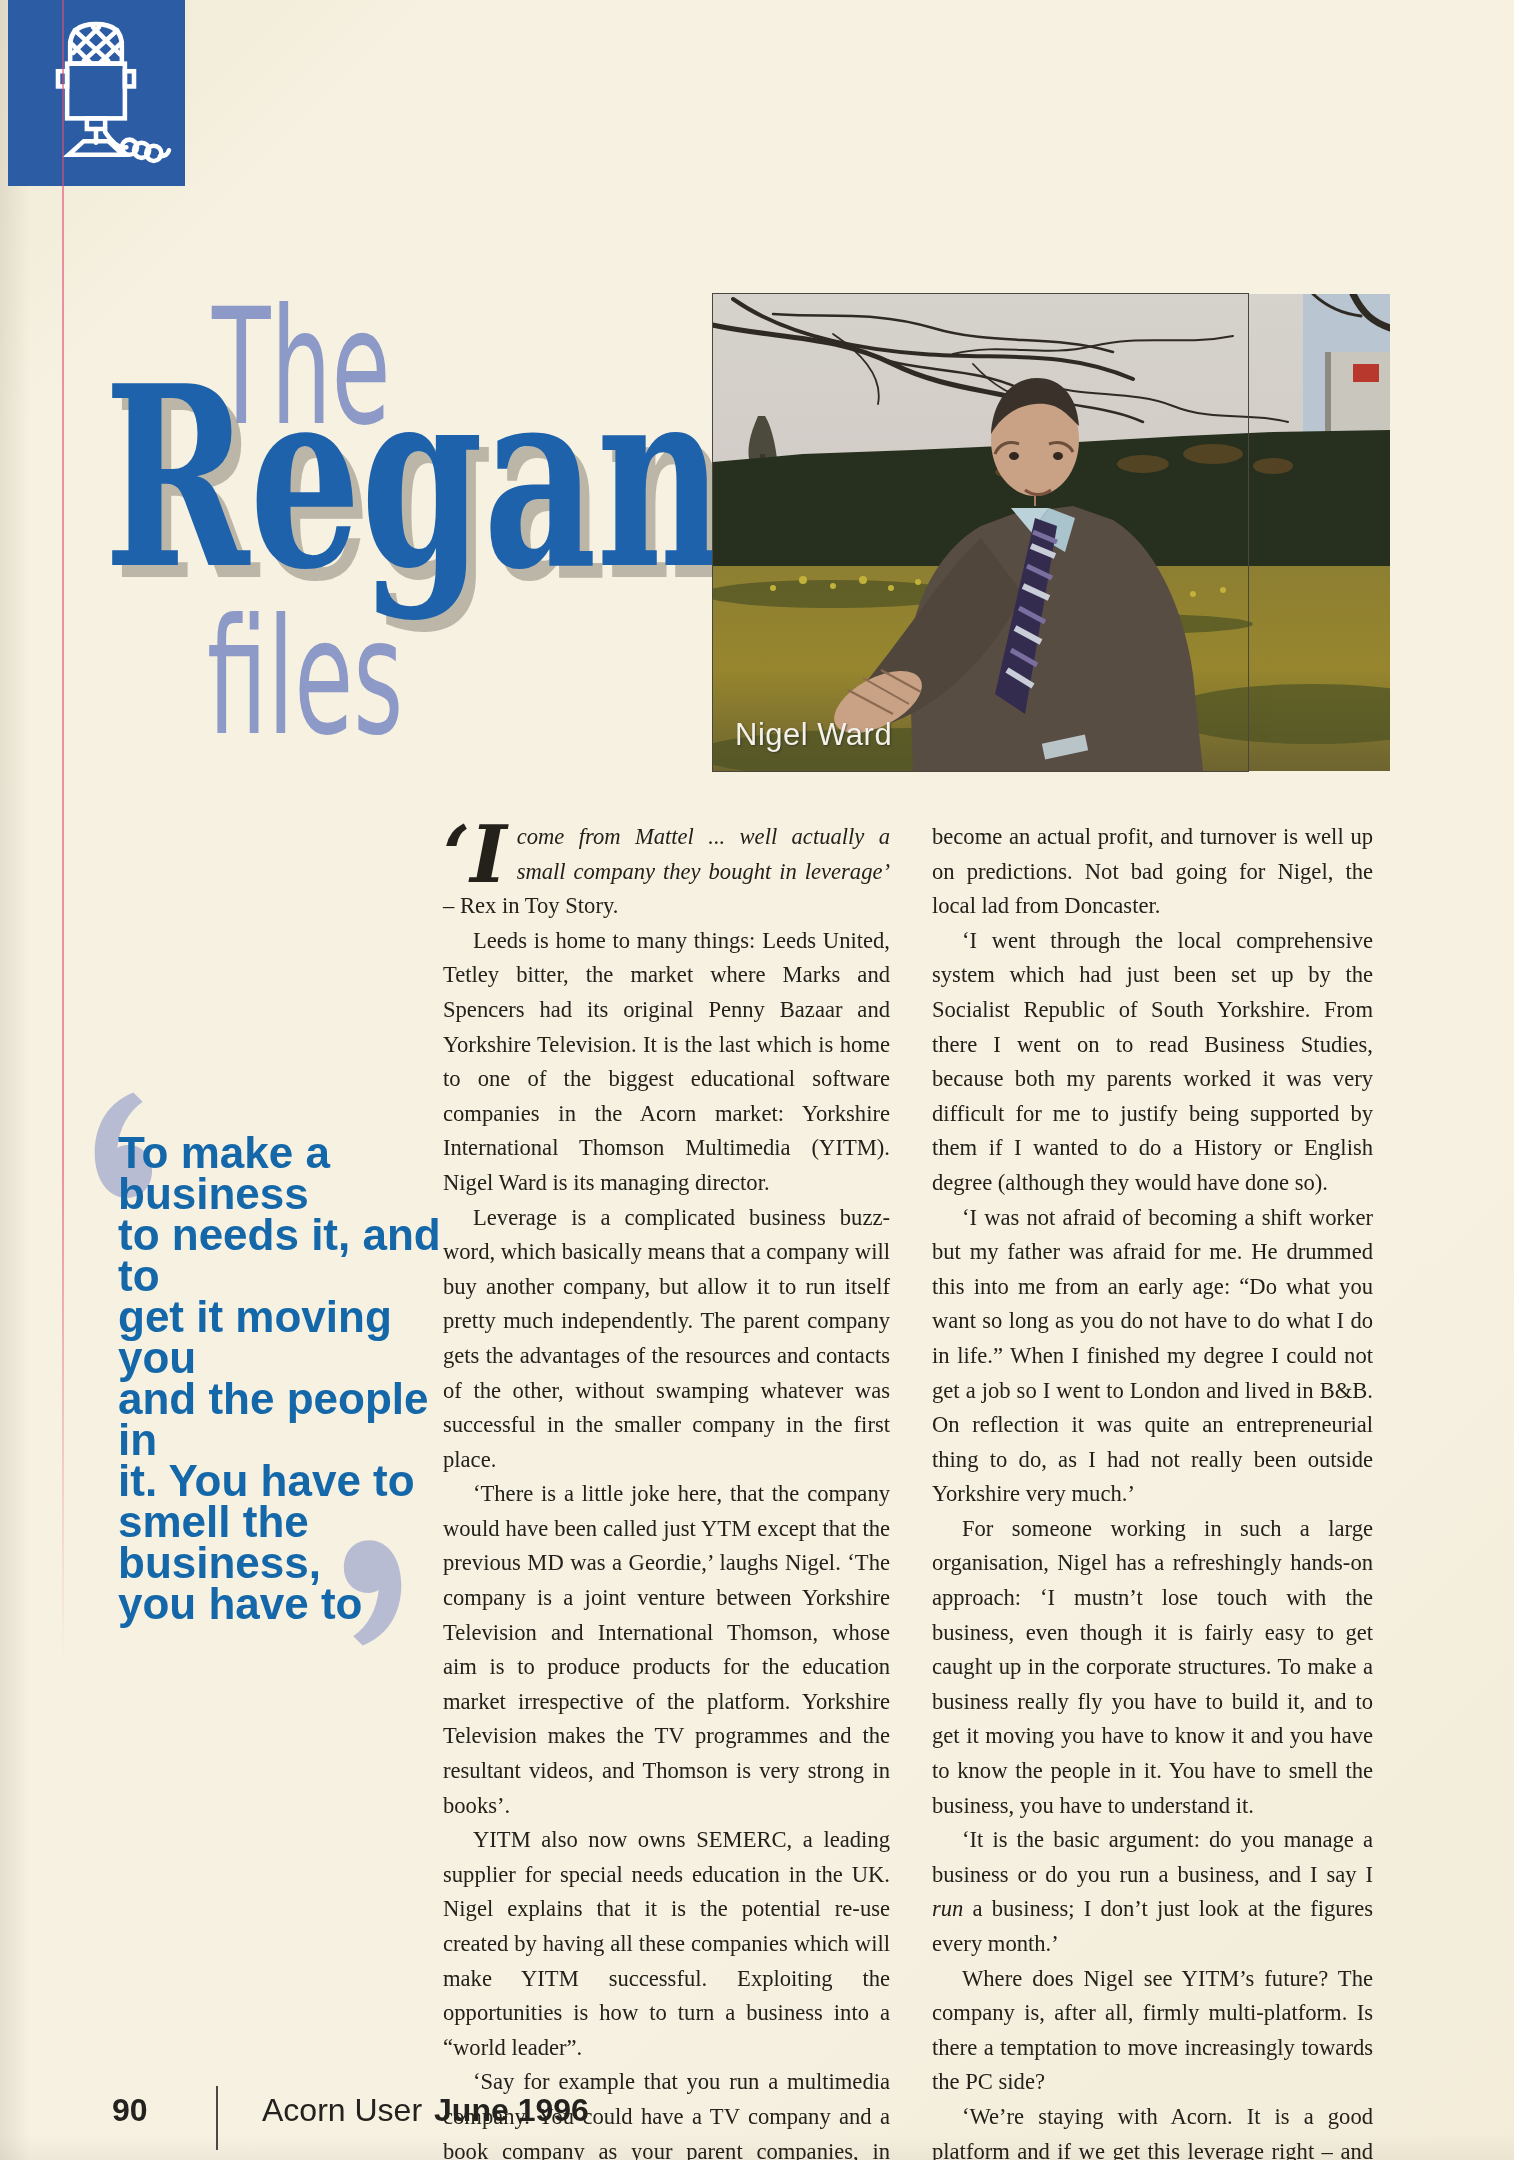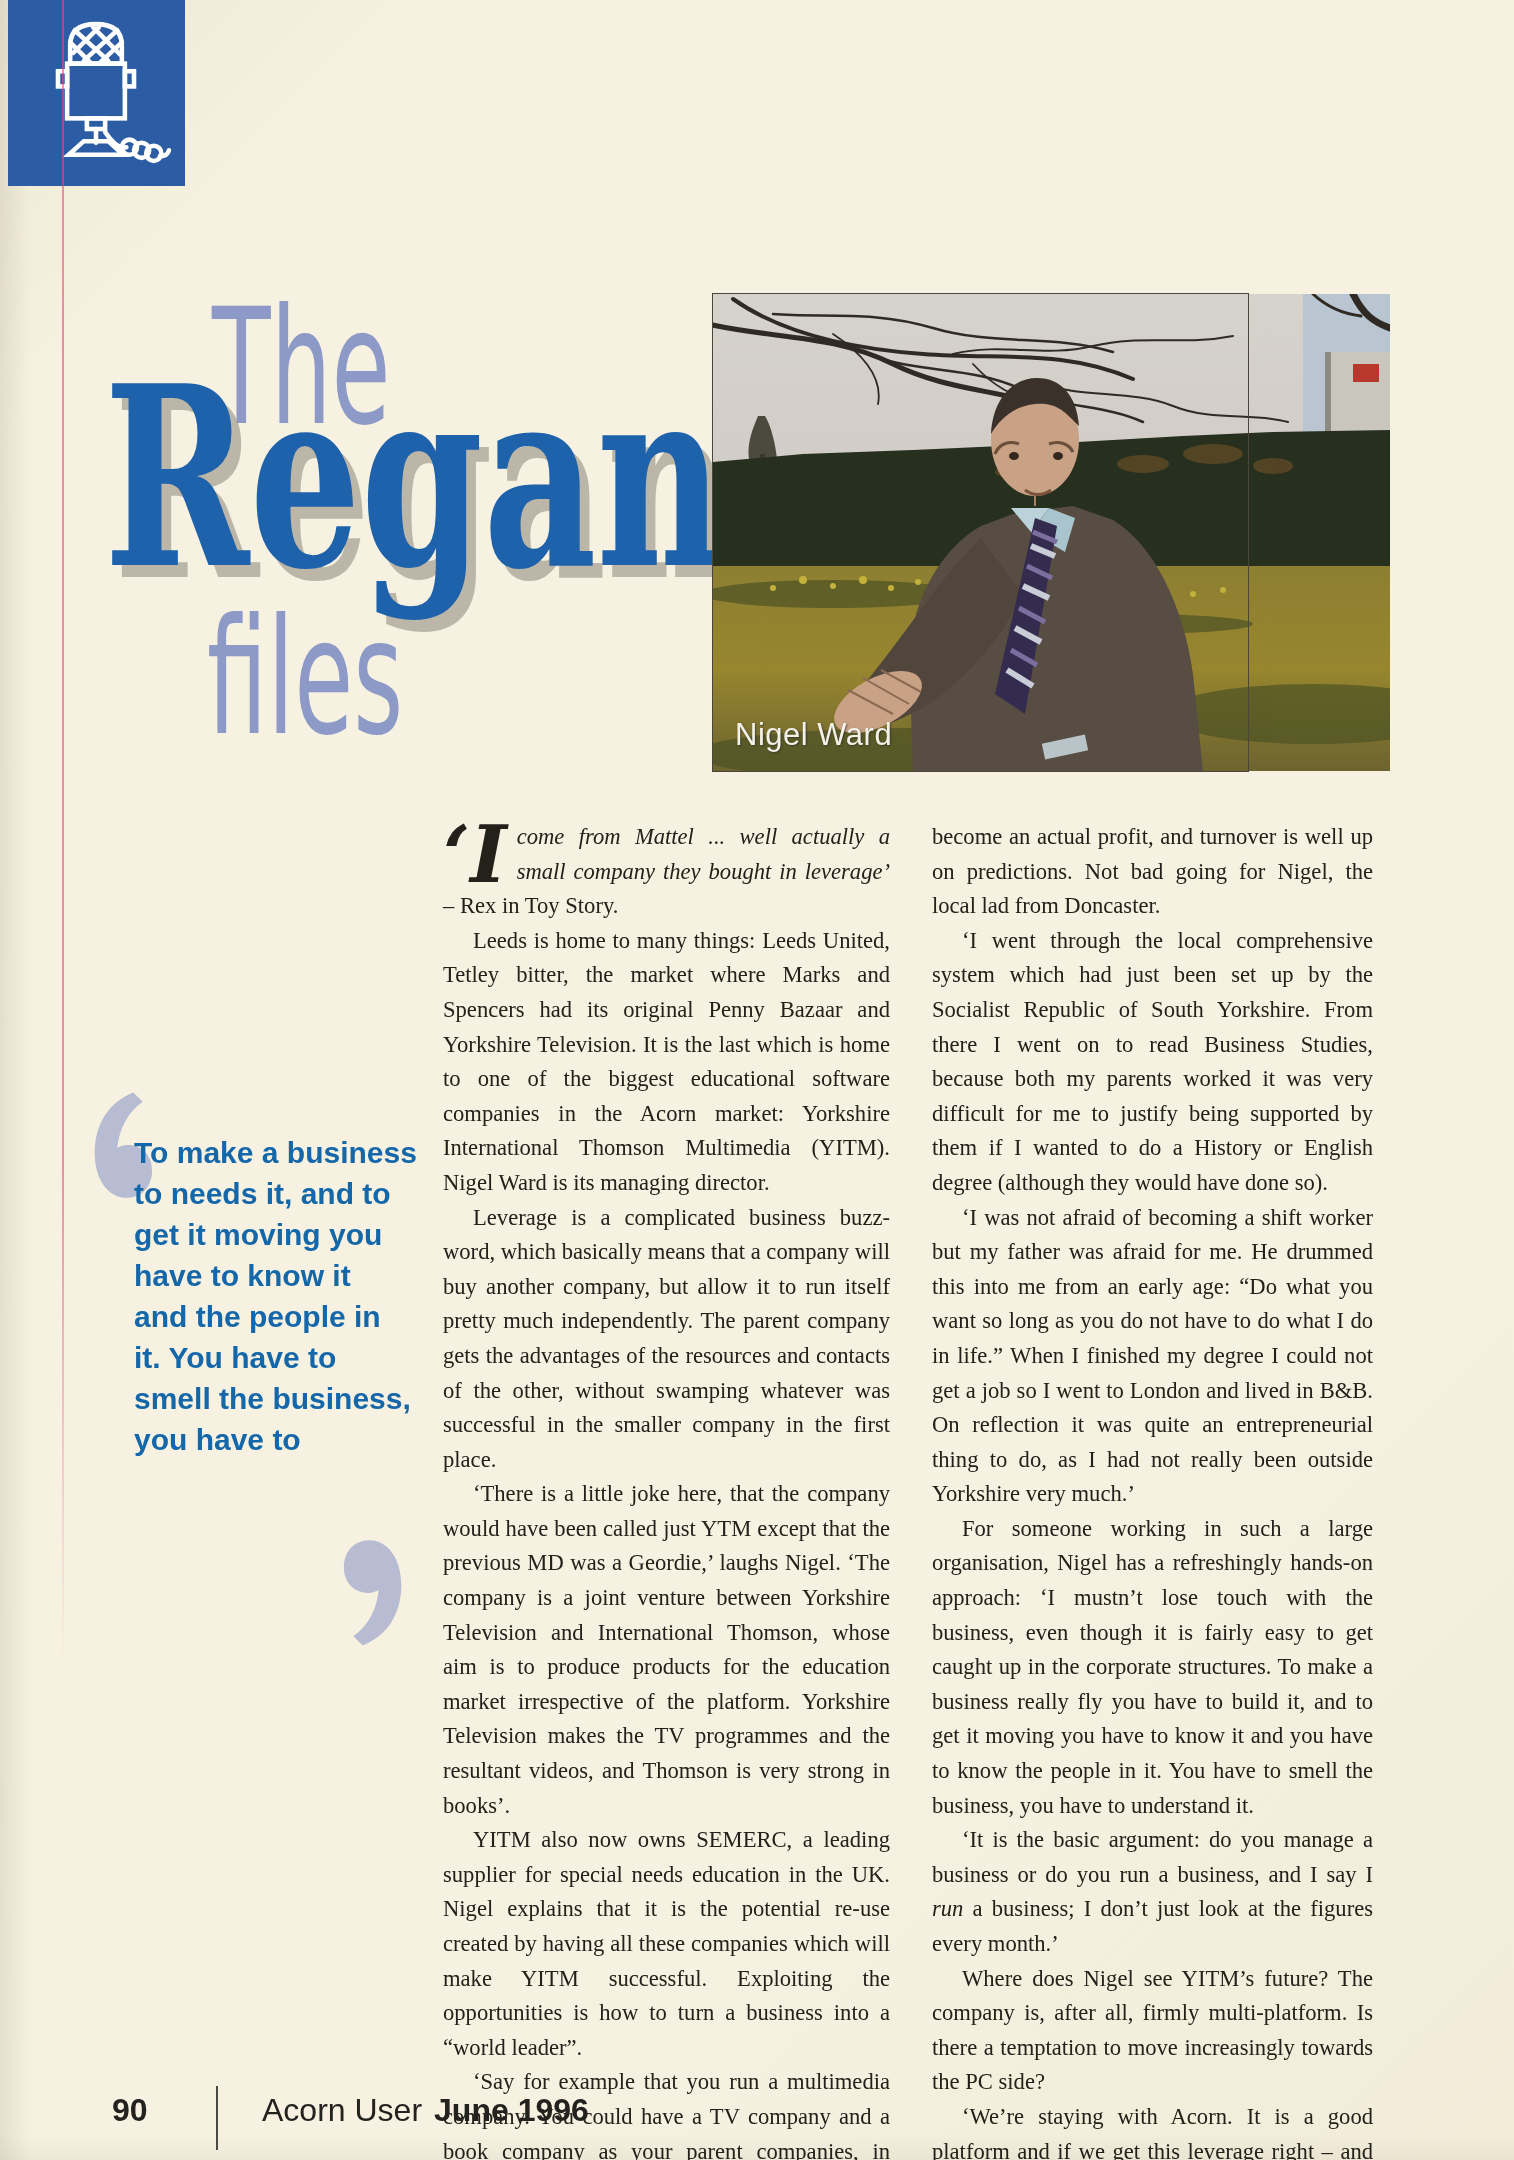--- a/index.html
+++ b/index.html
@@ -29,22 +29,22 @@
   .photo{position:absolute;left:713px;top:294px;width:535px;height:477px;outline:1px solid #4a463c;text-decoration:underline;}
   .photo svg{display:block;}
   .caption{position:absolute;left:22px;bottom:18px;color:#f3f1e8;
     font-family:"Liberation Sans",sans-serif;font-size:31px;letter-spacing:.5px;
     text-shadow:1px 1px 2px rgba(40,40,40,.6);}
   
   .pullquote{position:absolute;left:90px;top:1088px;width:360px;}
   .q-mark{position:absolute;width:64px;height:118px;}
   .q-open{left:0;top:0;}
   .q-close{left:252px;top:444px;transform:rotate(180deg);}
-  .pq-text{position:relative;margin:44px 0 0 44px;color:#1467a9;
-    font-family:"Liberation Sans",sans-serif;font-weight:bold;font-size:30px;line-height:41px;}
+  .pq-text{position:relative;margin:44px 0 0 28px;color:#1467a9;
+    font-family:"Liberation Sans",sans-serif;font-weight:bold;font-size:44px;line-height:41px;}
   
   .col{position:absolute;top:820px;width:447px;color:#24201a;
     font-size:22.6px;line-height:34.6px;text-align:justify;}
   .col-left{left:443px;}
   .col-right{left:932px;width:441px;}
   .col p{margin:0;}
   .col p.ind{text-indent:30px;}
   .it{font-style:italic;}
   .dropcap{float:left;font-family:"DejaVu Serif",serif;font-style:italic;font-weight:bold;
     font-size:78px;line-height:58px;padding:6px 10px 0 0;}
@@ -181,21 +181,20 @@
     <svg class="q-mark q-open" viewBox="0 0 68 120">
       <path fill="#b7bcd3" d="M46 2 C20 12 5 36 5 66 C5 94 19 114 39 114 C56 114 66 101 66 85 C66 69 55 58 40 58 C36 58 32 59 29 61 C31 41 40 23 56 12 Z"></path>
     </svg>
     <svg class="q-mark q-close" viewBox="0 0 68 120">
       <path fill="#b7bcd3" d="M46 2 C20 12 5 36 5 66 C5 94 19 114 39 114 C56 114 66 101 66 85 C66 69 55 58 40 58 C36 58 32 59 29 61 C31 41 40 23 56 12 Z"></path>
     </svg>
     <div class="pq-text">
         <div>To make a business</div>
         <div>to needs it, and to</div>
         <div>get it moving you</div>
-        <div>have to know it</div>
         <div>and the people in</div>
         <div>it. You have to</div>
         <div>smell the business,</div>
         <div>you have to</div>
       </div>
   </div>
 
   <div class="col col-left">
       <p><span class="dropcap">‘I</span><span class="it">come from Mattel ... well actually a small company they bought in leverage’</span><span> – Rex in Toy Story.</span></p>
       <p class="ind"><span>Leeds is home to many things: Leeds United, Tetley bitter, the market where Marks and Spencers had its original Penny Bazaar and Yorkshire Television. It is the last which is home to one of the biggest educational software companies in the Acorn market: Yorkshire International Thomson Multimedia (YITM). Nigel Ward is its managing director.</span></p>

